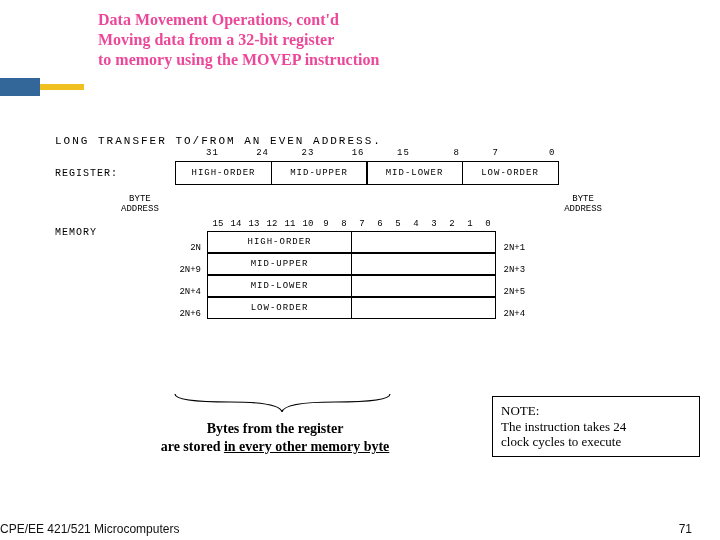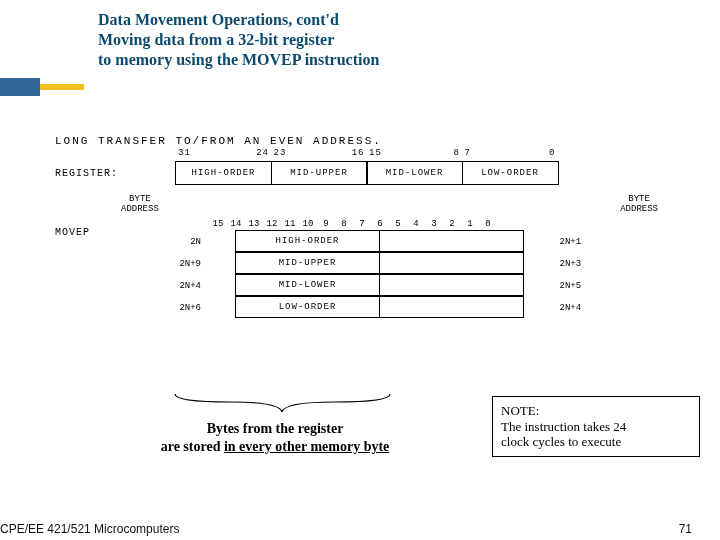--- a/index.html
+++ b/index.html
@@ -31,21 +31,21 @@
     background: #f0c020;
   }
   .title-block {
     position: absolute;
     left: 98px;
     top: 10px;
     font-size: 16px;
     line-height: 1.25;
     font-weight: bold;
     font-family: "Georgia", serif;
-    color: #0c4a6e;
+    color: #ec4899;
   }
   .diagram {
     position: absolute;
     left: 55px;
     top: 135px;
     width: 610px;
     font-family: "Courier New", monospace;
     font-size: 10px;
     color: #000;
   }
@@ -81,20 +81,21 @@
     font-size: 9px;
     letter-spacing: 1px;
     margin-left: -1.5px;
     position: relative;
   }
   .reg-cell:first-child { margin-left: 0; }
   .bit-label-l, .bit-label-r {
     position: absolute;
     top: -14px;
     font-size: 9px;
+    margin-left: 28px;
   }
   .bit-label-l { left: 2px; }
   .bit-label-r { right: 2px; }
 
   .mem-block {
     display: flex;
     align-items: flex-start;
   }
   .mem-left {
     width: 100px;
@@ -122,23 +123,22 @@
     margin-bottom: 2px;
     padding-left: 2px;
   }
   .mem-bit {
     width: 18px;
     text-align: center;
     font-size: 9px;
   }
   .mem-row {
     display: flex;
-    align-items: center;
+    align-items: flex-end;
     height: 22px;
-    gap: 28px;
   }
   .mem-addr-l {
     width: 46px;
     text-align: right;
     padding-right: 6px;
     font-size: 9px;
   }
   .mem-cell-group {
     display: flex;
   }
@@ -257,21 +257,21 @@
         <span class="bit-label-l">7</span>
         <span class="bit-label-r">0</span>
         <span>LOW-ORDER</span>
       </div>
     </div>
   </div>
 
   <div class="mem-block">
     <div class="mem-left">
       <div class="mem-byteaddr-l"><span></span>BYTE<br>ADDRESS</div>
-      <div class="mem-left-title">MOVEP</div>
+      <div class="mem-left-title">MEMORY</div>
     </div>
     <div class="mem-center">
       <div class="mem-byteaddr-r">BYTE<br>ADDRESS</div>
       <div class="mem-bitrow">
         <div class="mem-addr-l"></div>
         <div class="mem-bit">15</div>
         <div class="mem-bit">14</div>
         <div class="mem-bit">13</div>
         <div class="mem-bit">12</div>
         <div class="mem-bit">11</div>

